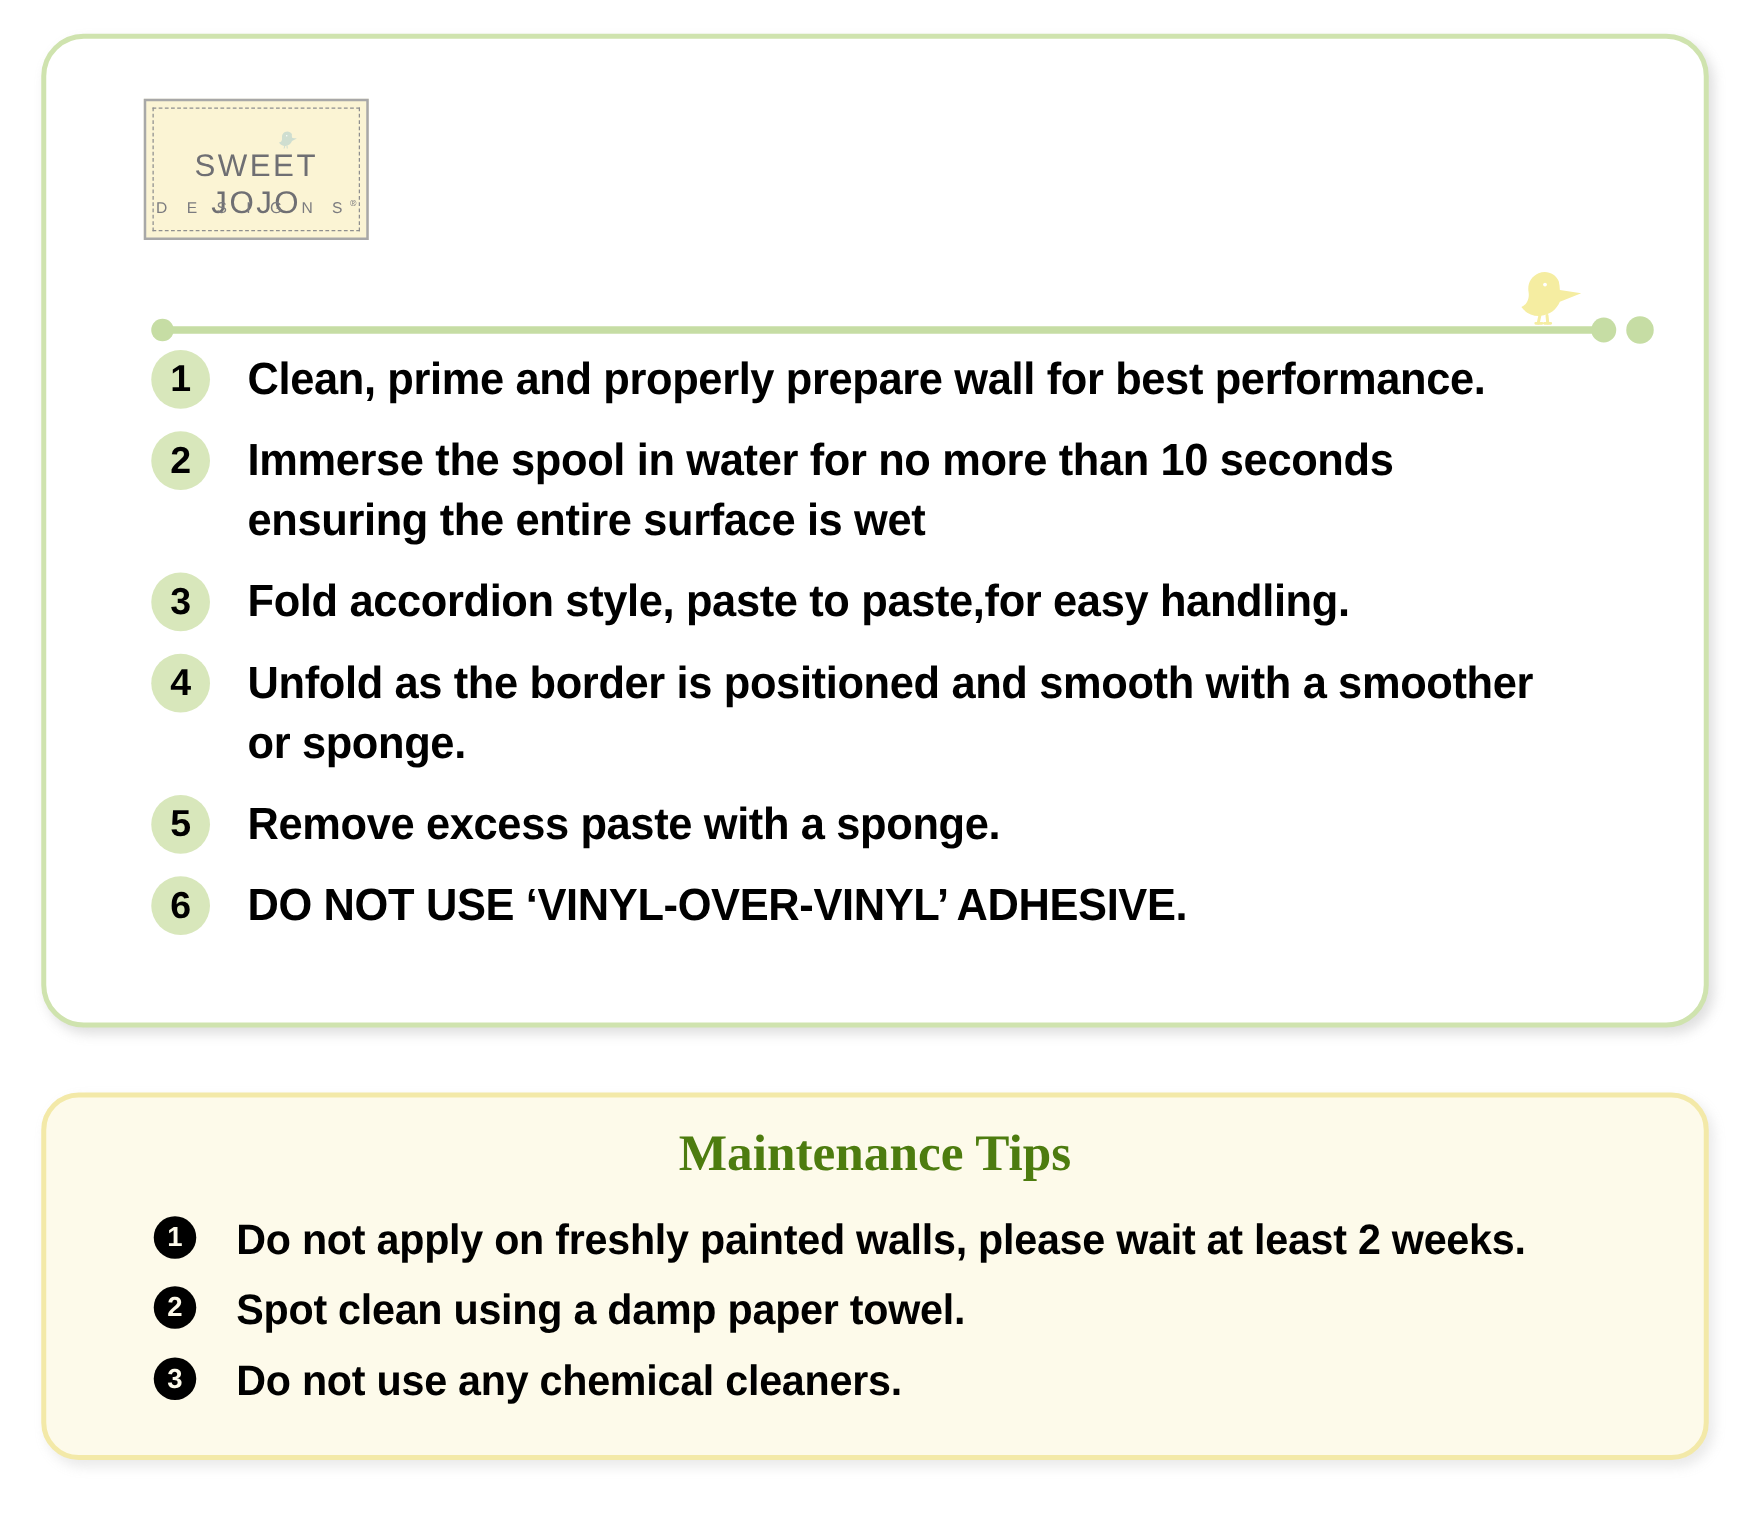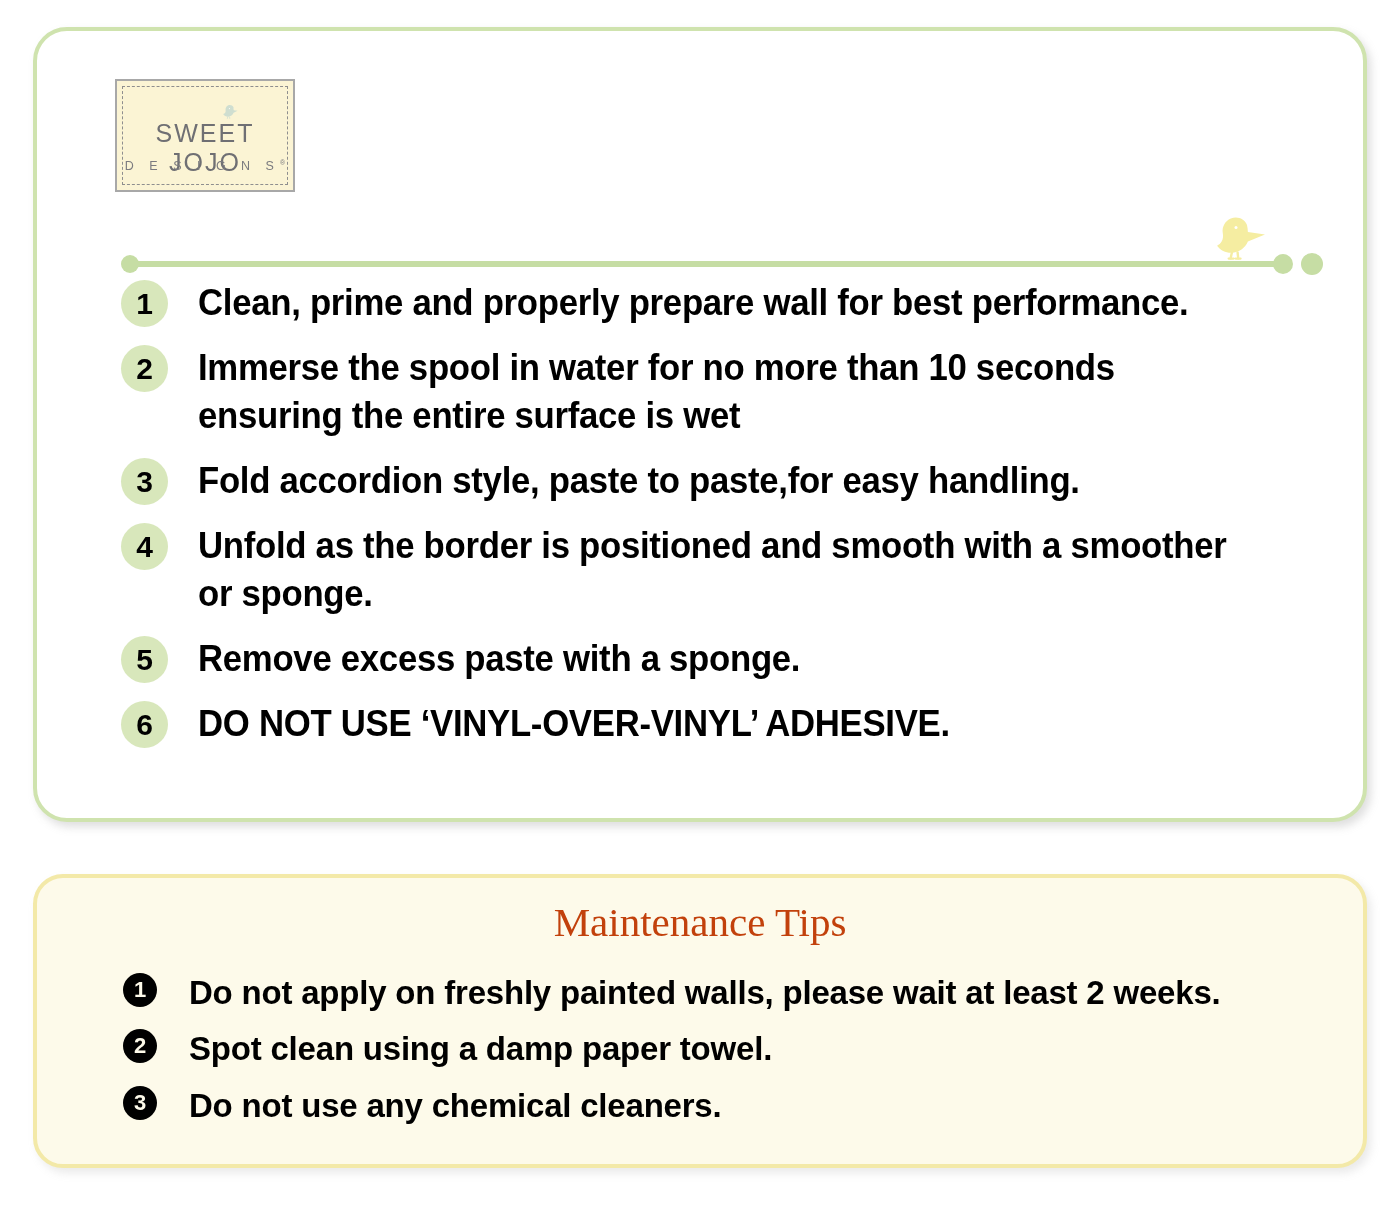--- a/index.html
+++ b/index.html
@@ -198,23 +198,23 @@
     height: 294px;
     background: #fdfaea;
     border: 4px solid #f3e9a8;
     border-radius: 30px;
     box-shadow: 4px 5px 9px rgba(160,160,160,0.22);
   }
   .tips-title {
     margin-top: 20px;
     text-align: center;
     font-family: "Liberation Serif", serif;
-    font-weight: normal;
+    font-weight: bold;
     font-size: 41px;
-    color: #c2410c;
+    color: #4d7c0f;
   }
   .tips-list {
     margin-top: 22px;
     padding-left: 86px;
   }
   .tip {
     display: flex;
     align-items: flex-start;
     margin-bottom: 8px;
   }

